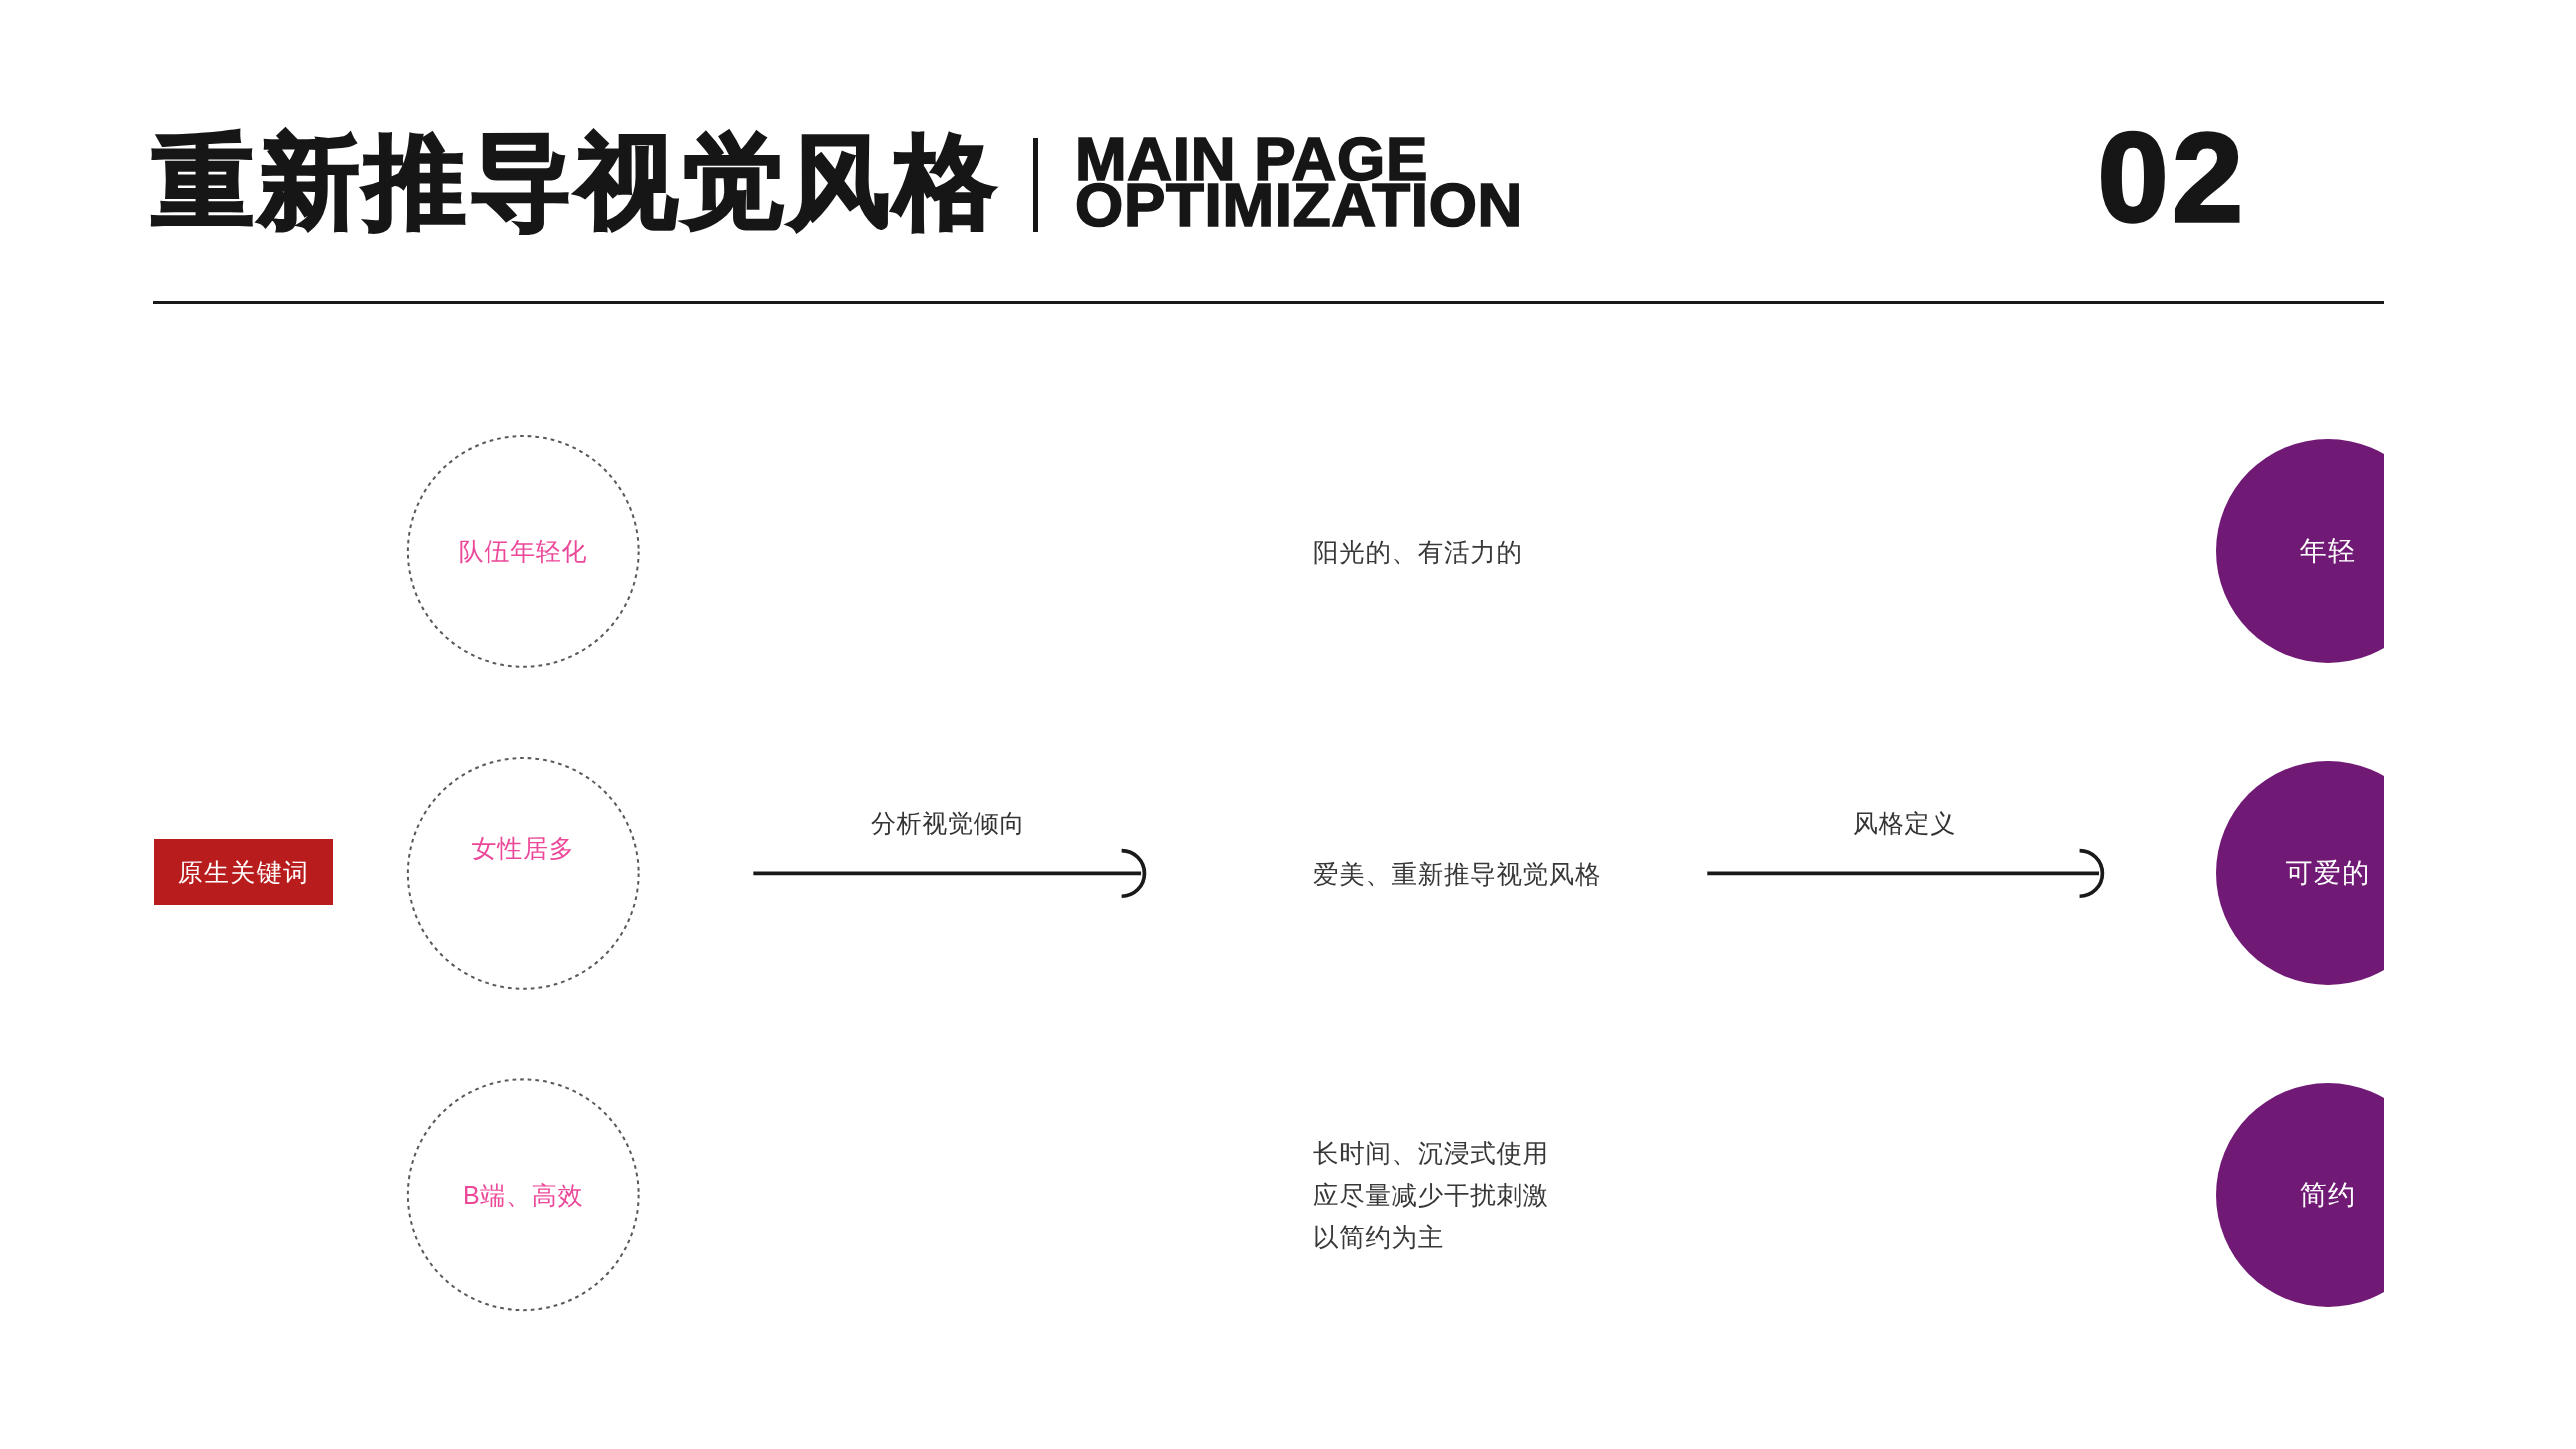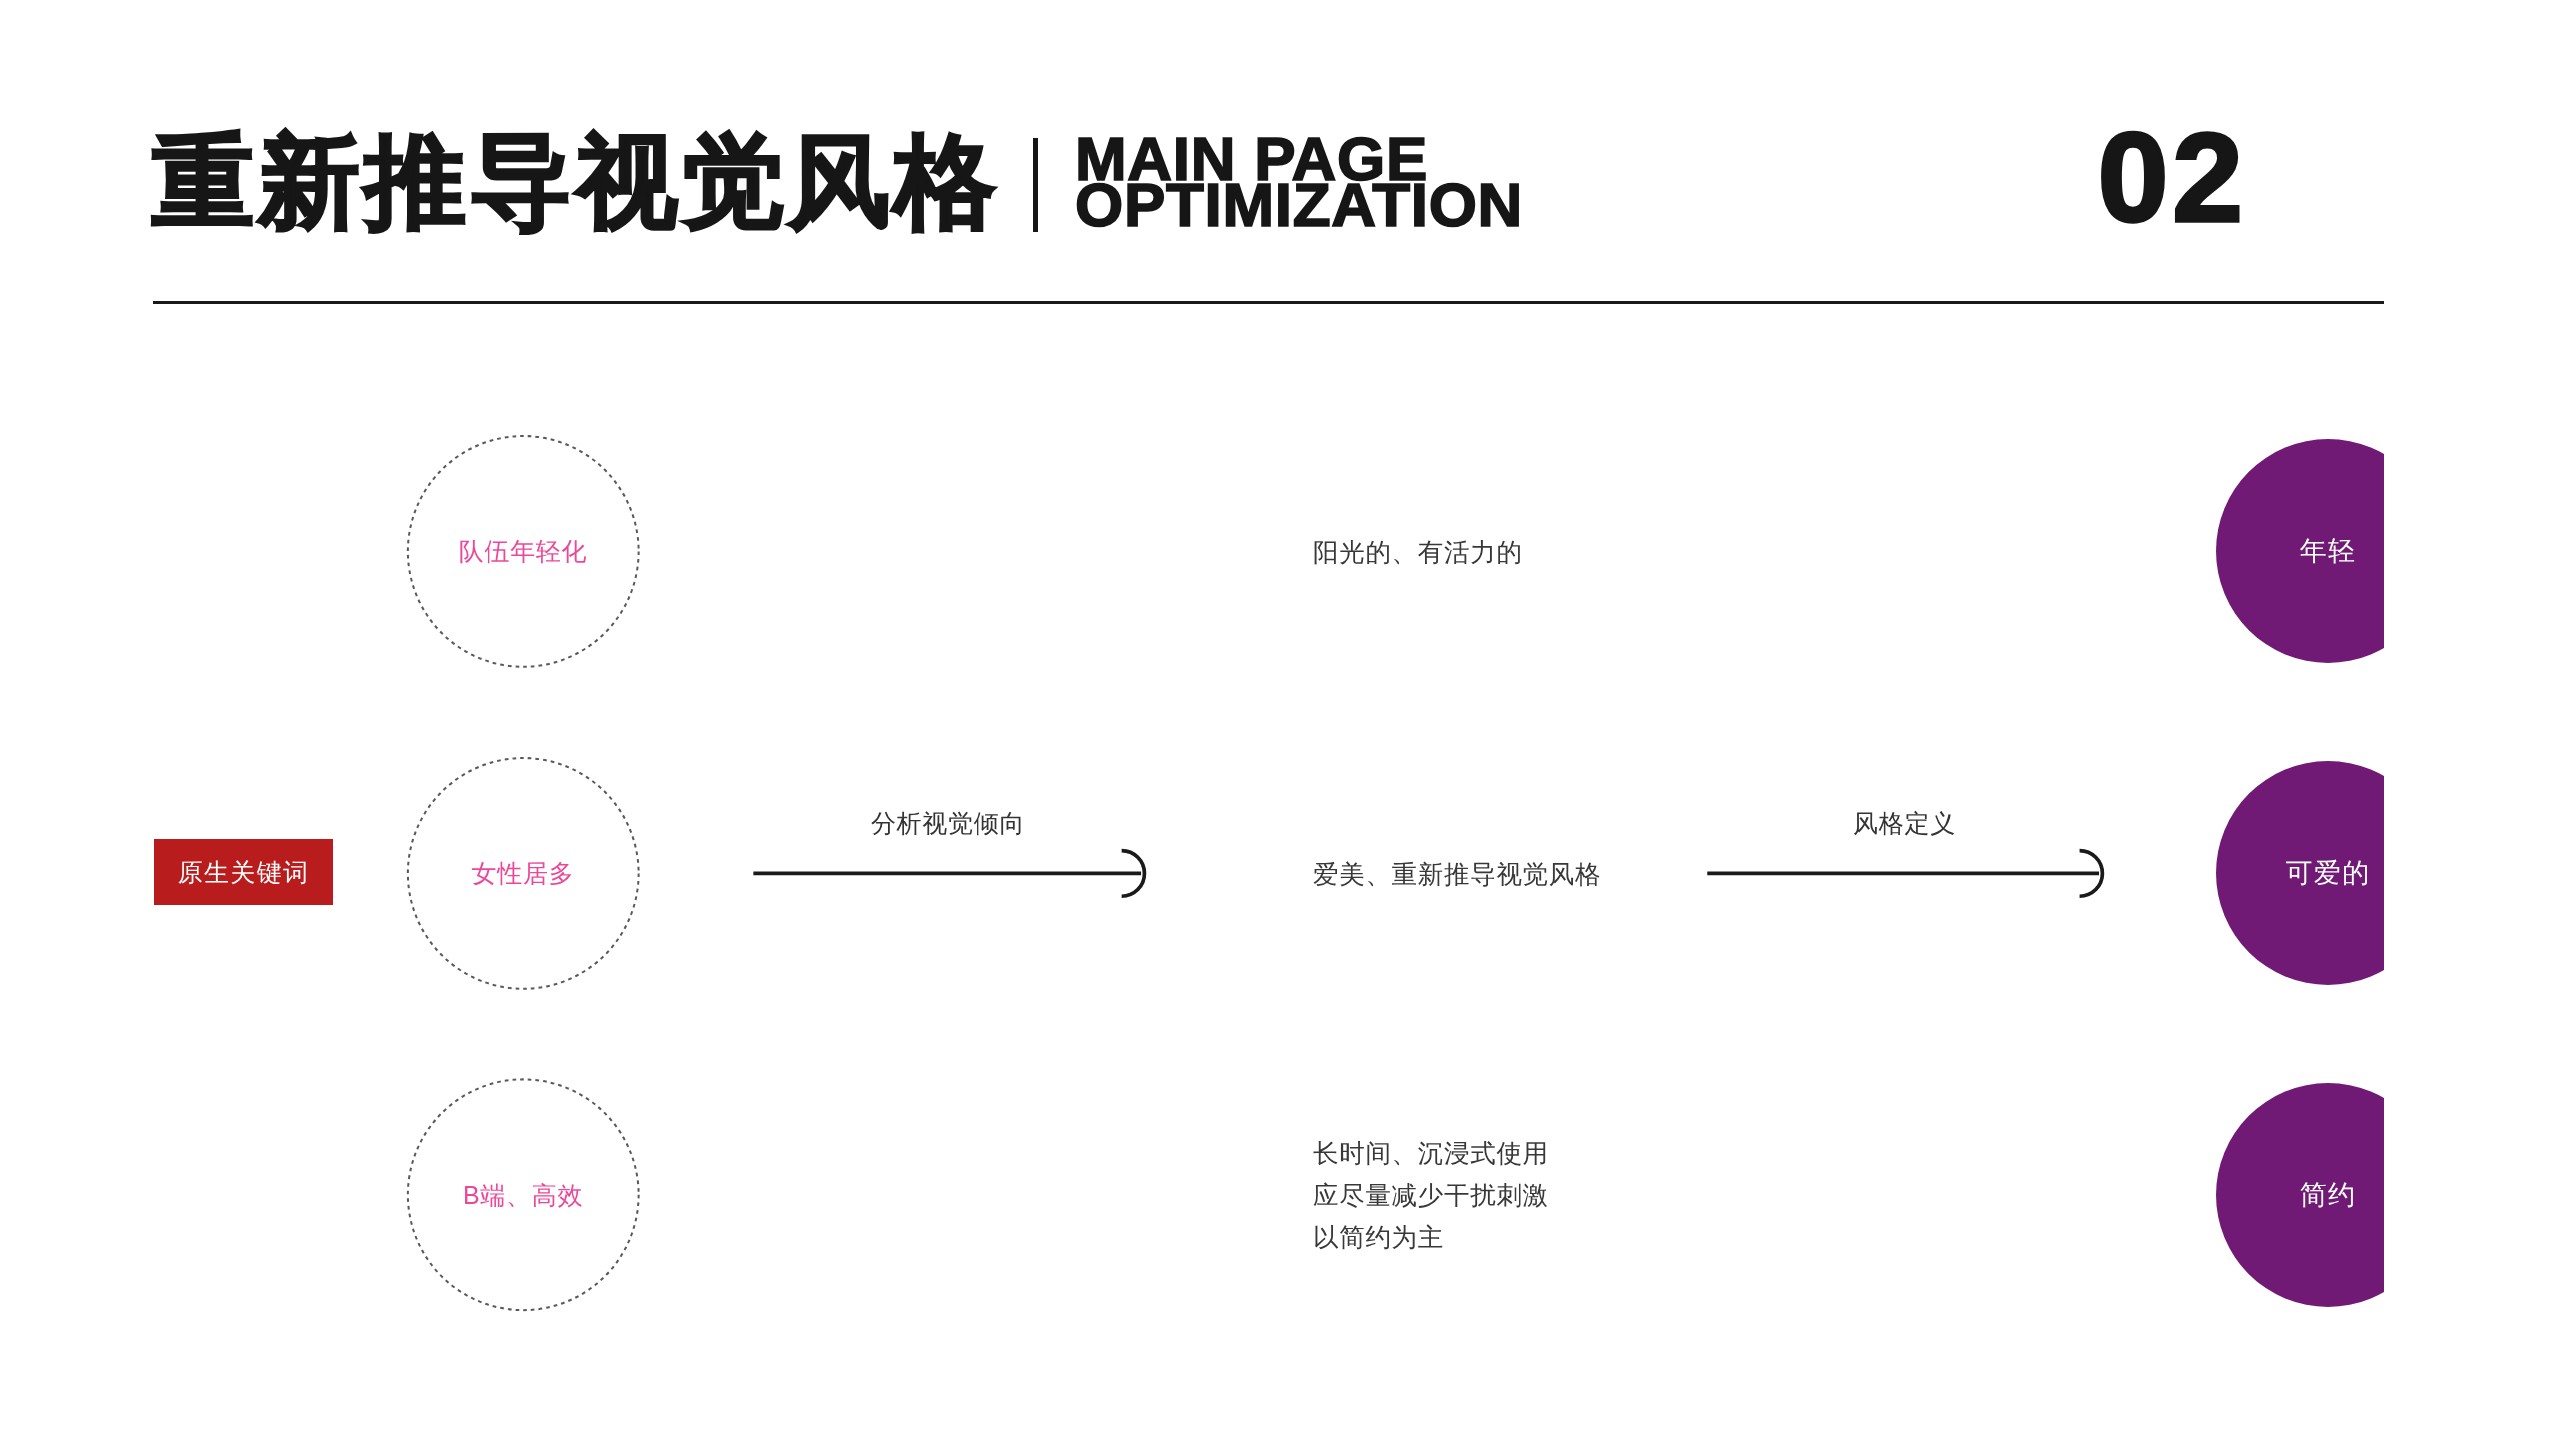--- a/index.html
+++ b/index.html
@@ -49,21 +49,21 @@
     display:flex;align-items:center;justify-content:center;
     font-size:25px;letter-spacing:1.3px;
   }
   .keyword-label{
     position:absolute;left:409px;width:228px;height:40px;
     display:flex;align-items:center;justify-content:center;
     font-size:25px;color:#ec4899;letter-spacing:0.7px;
     white-space:nowrap;
   }
   .kw-1{top:531px;}
-  .kw-2{top:853px;}
+  .kw-2{top:828px;}
   .kw-3{top:1175px;}
   .arrow-label{
     position:absolute;height:34px;
     display:flex;align-items:center;justify-content:center;
     font-size:25px;color:#333333;letter-spacing:0.7px;
     white-space:nowrap;
   }
   .al-1{left:753px;top:806px;width:390px;}
   .al-2{left:1707px;top:806px;width:395px;}
   .analysis{

